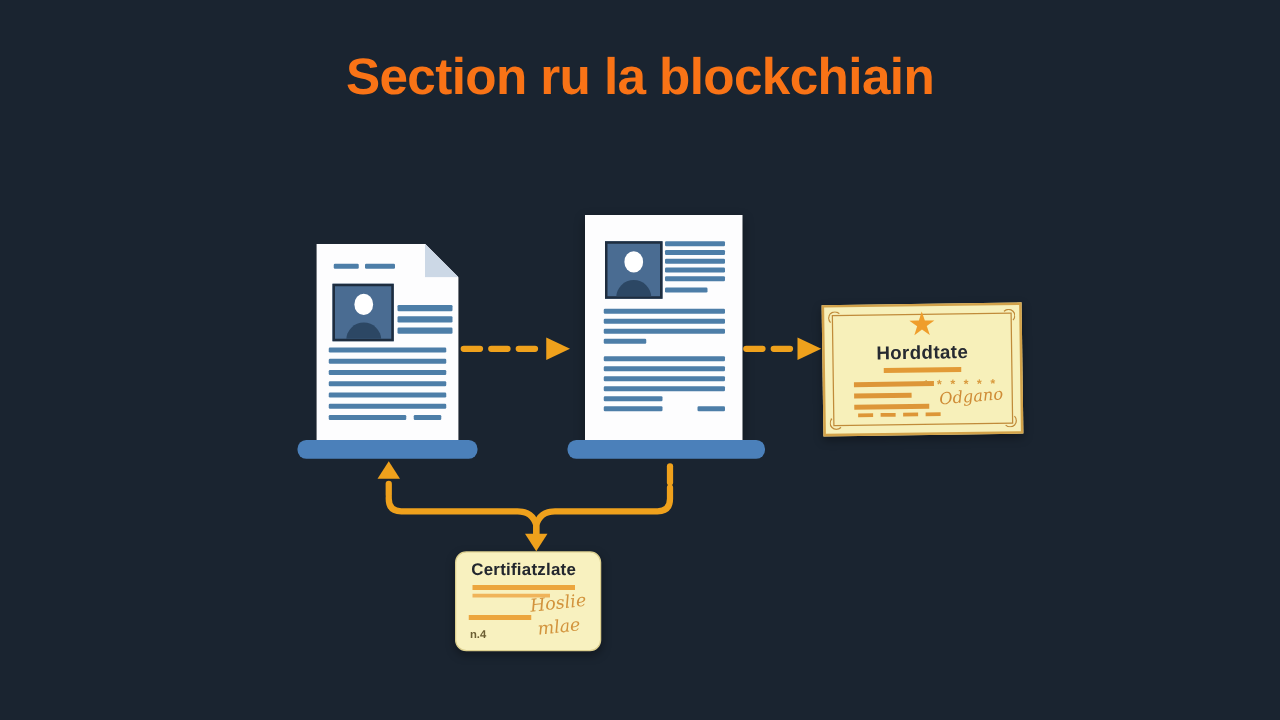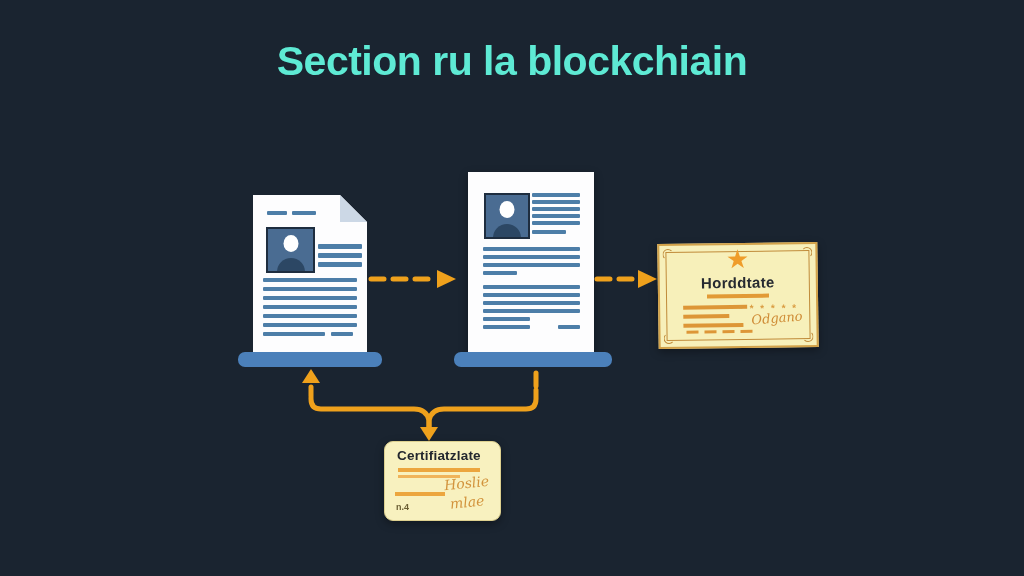--- a/index.html
+++ b/index.html
@@ -5,21 +5,21 @@
   html,body{margin:0;padding:0;}
   body{
     width:1024px;height:576px;position:relative;overflow:hidden;
     background:#1a2430;
     font-family:"Liberation Sans", sans-serif;
   }
   
   .title{
     position:absolute;top:38px;left:0;width:1024px;
     text-align:center;font-size:41px;font-weight:700;
-    color:#5eead4;letter-spacing:-0.5px;
+    color:#f97316;letter-spacing:-0.5px;
   }
   
   .page{
     position:absolute;background:#fdfdfe;
     box-shadow:0 3px 8px rgba(0,0,0,0.35);
   }
   .page1{left:253px;top:195px;width:114px;height:157px;
     clip-path:polygon(0 0, calc(100% - 27px) 0, 100% 27px, 100% 100%, 0 100%);}
   .page2{left:468px;top:172px;width:126px;height:180px;}
   .fold{
@@ -75,21 +75,21 @@
   }
   .cert .sig{
     position:absolute;right:14px;top:66px;
     font-family:"DejaVu Serif", serif;font-style:italic;
     font-size:13px;color:#cf8c36;transform:rotate(-4deg);
   }
   .cert .dash{position:absolute;bottom:13px;width:12px;height:3.5px;background:#dd9637;}
   .cert .d1{left:26px;}.cert .d2{left:44px;}.cert .d3{left:62px;}.cert .d4{left:80px;}
   
   .mini{
-    position:absolute;left:384px;top:441px;width:117px;height:80px;
+    position:absolute;left:364px;top:441px;width:117px;height:80px;
     background:#f8f1bf;border:1px solid #ddd08f;border-radius:9px;
     box-sizing:border-box;box-shadow:0 3px 8px rgba(0,0,0,0.35);
   }
   .mini .mini-title{
     position:absolute;left:12px;top:6px;font-size:13.5px;font-weight:700;
     color:#23272e;letter-spacing:0.2px;
   }
   .mini .u1{position:absolute;left:13px;top:26px;width:82px;height:3.5px;background:#eca63e;}
   .mini .u2{position:absolute;left:13px;top:33px;width:62px;height:3px;background:#f0b45a;}
   .mini .u3{position:absolute;left:10px;top:50px;width:50px;height:3.5px;background:#eca63e;}

